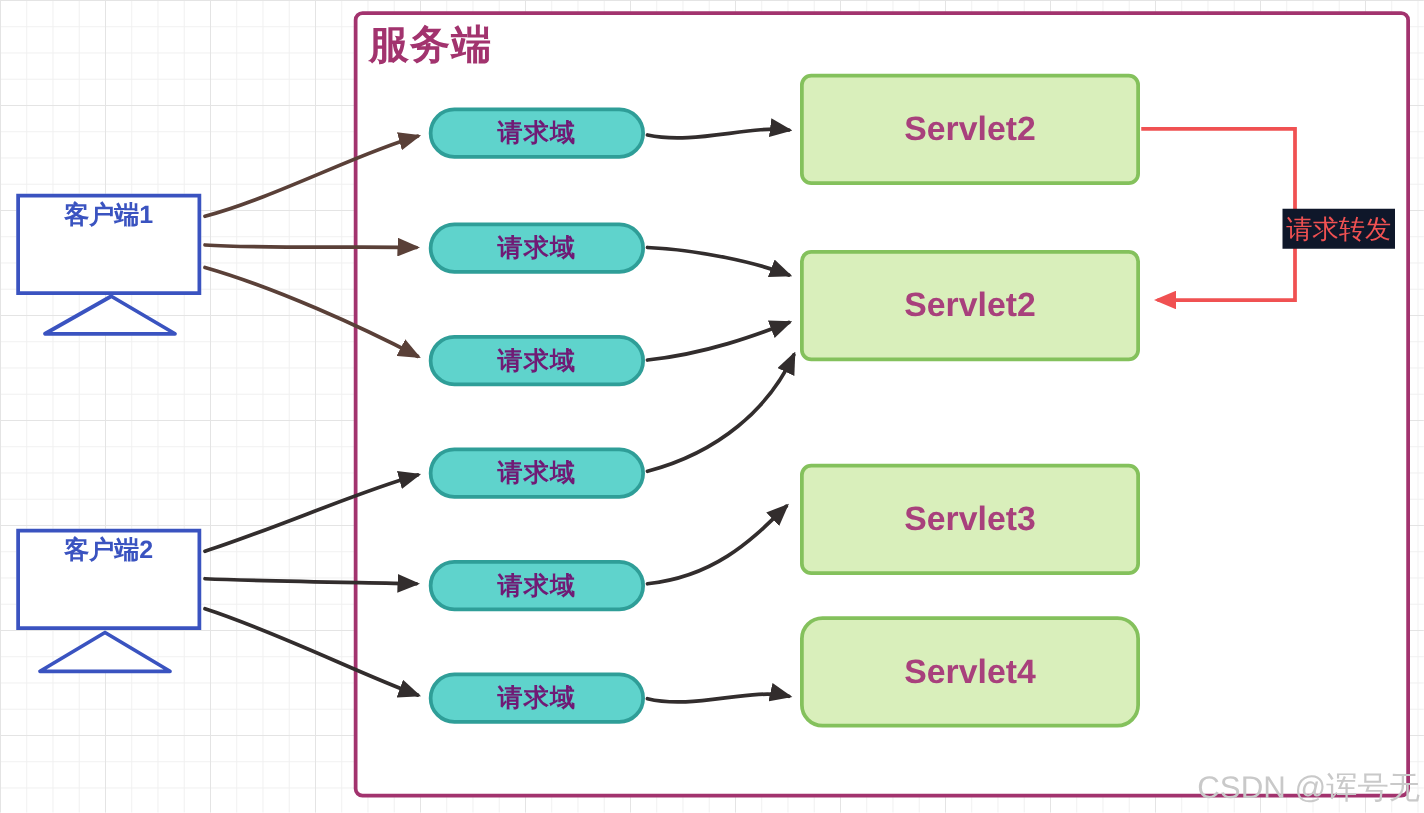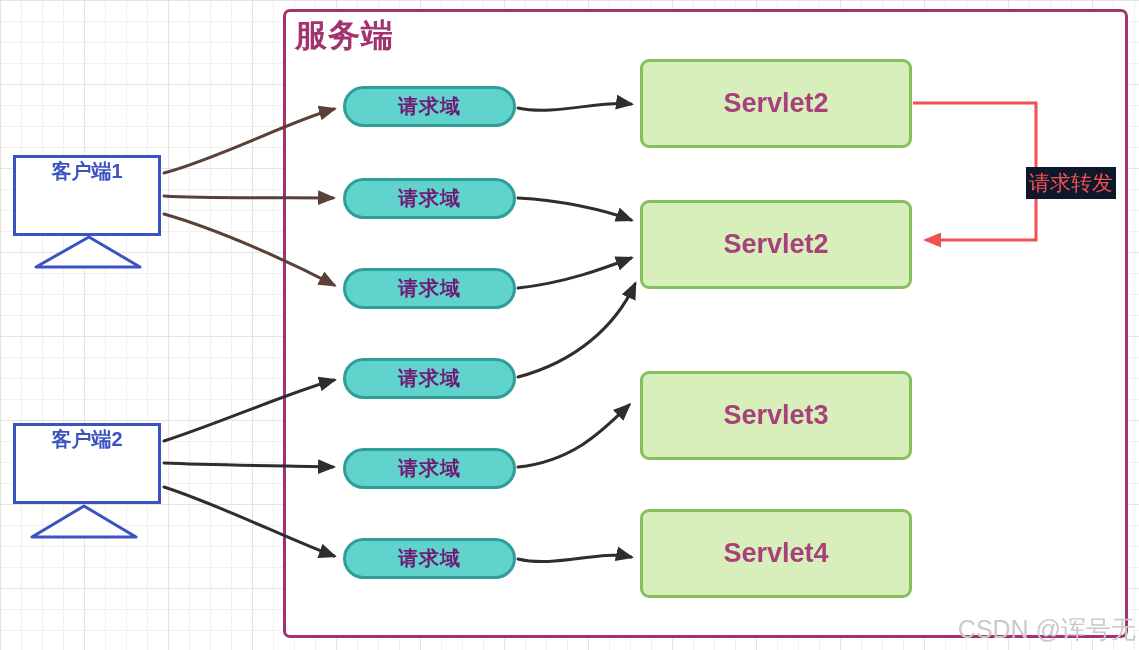--- a/index.html
+++ b/index.html
@@ -53,21 +53,21 @@
 
   
   .servlet {
     left:640px; width:272px; height:89px;
     background:#d9efbb; border:3px solid #84c15c; border-radius:9px;
     display:flex; align-items:center; justify-content:center;
     color:#a8407c; font-size:27px; font-weight:bold;
     z-index:3;
   }
   .servlet-1 { top:59px; } .servlet-2 { top:200px; }
-  .servlet-3 { top:355px;margin-top:16px; } .servlet-4 { top:509px; }
+  .servlet-3 { top:355px;margin-top:16px; } .servlet-4 { top:493px;border-radius:18px; }
 
   
   #connectors {
     left:0; top:0; width:1139px; height:650px;
     z-index:2; pointer-events:none;
   }
 
   .forward-label {
     left:998px; top:167px; z-index:3;
     color:#f05152; font-size:21px;

